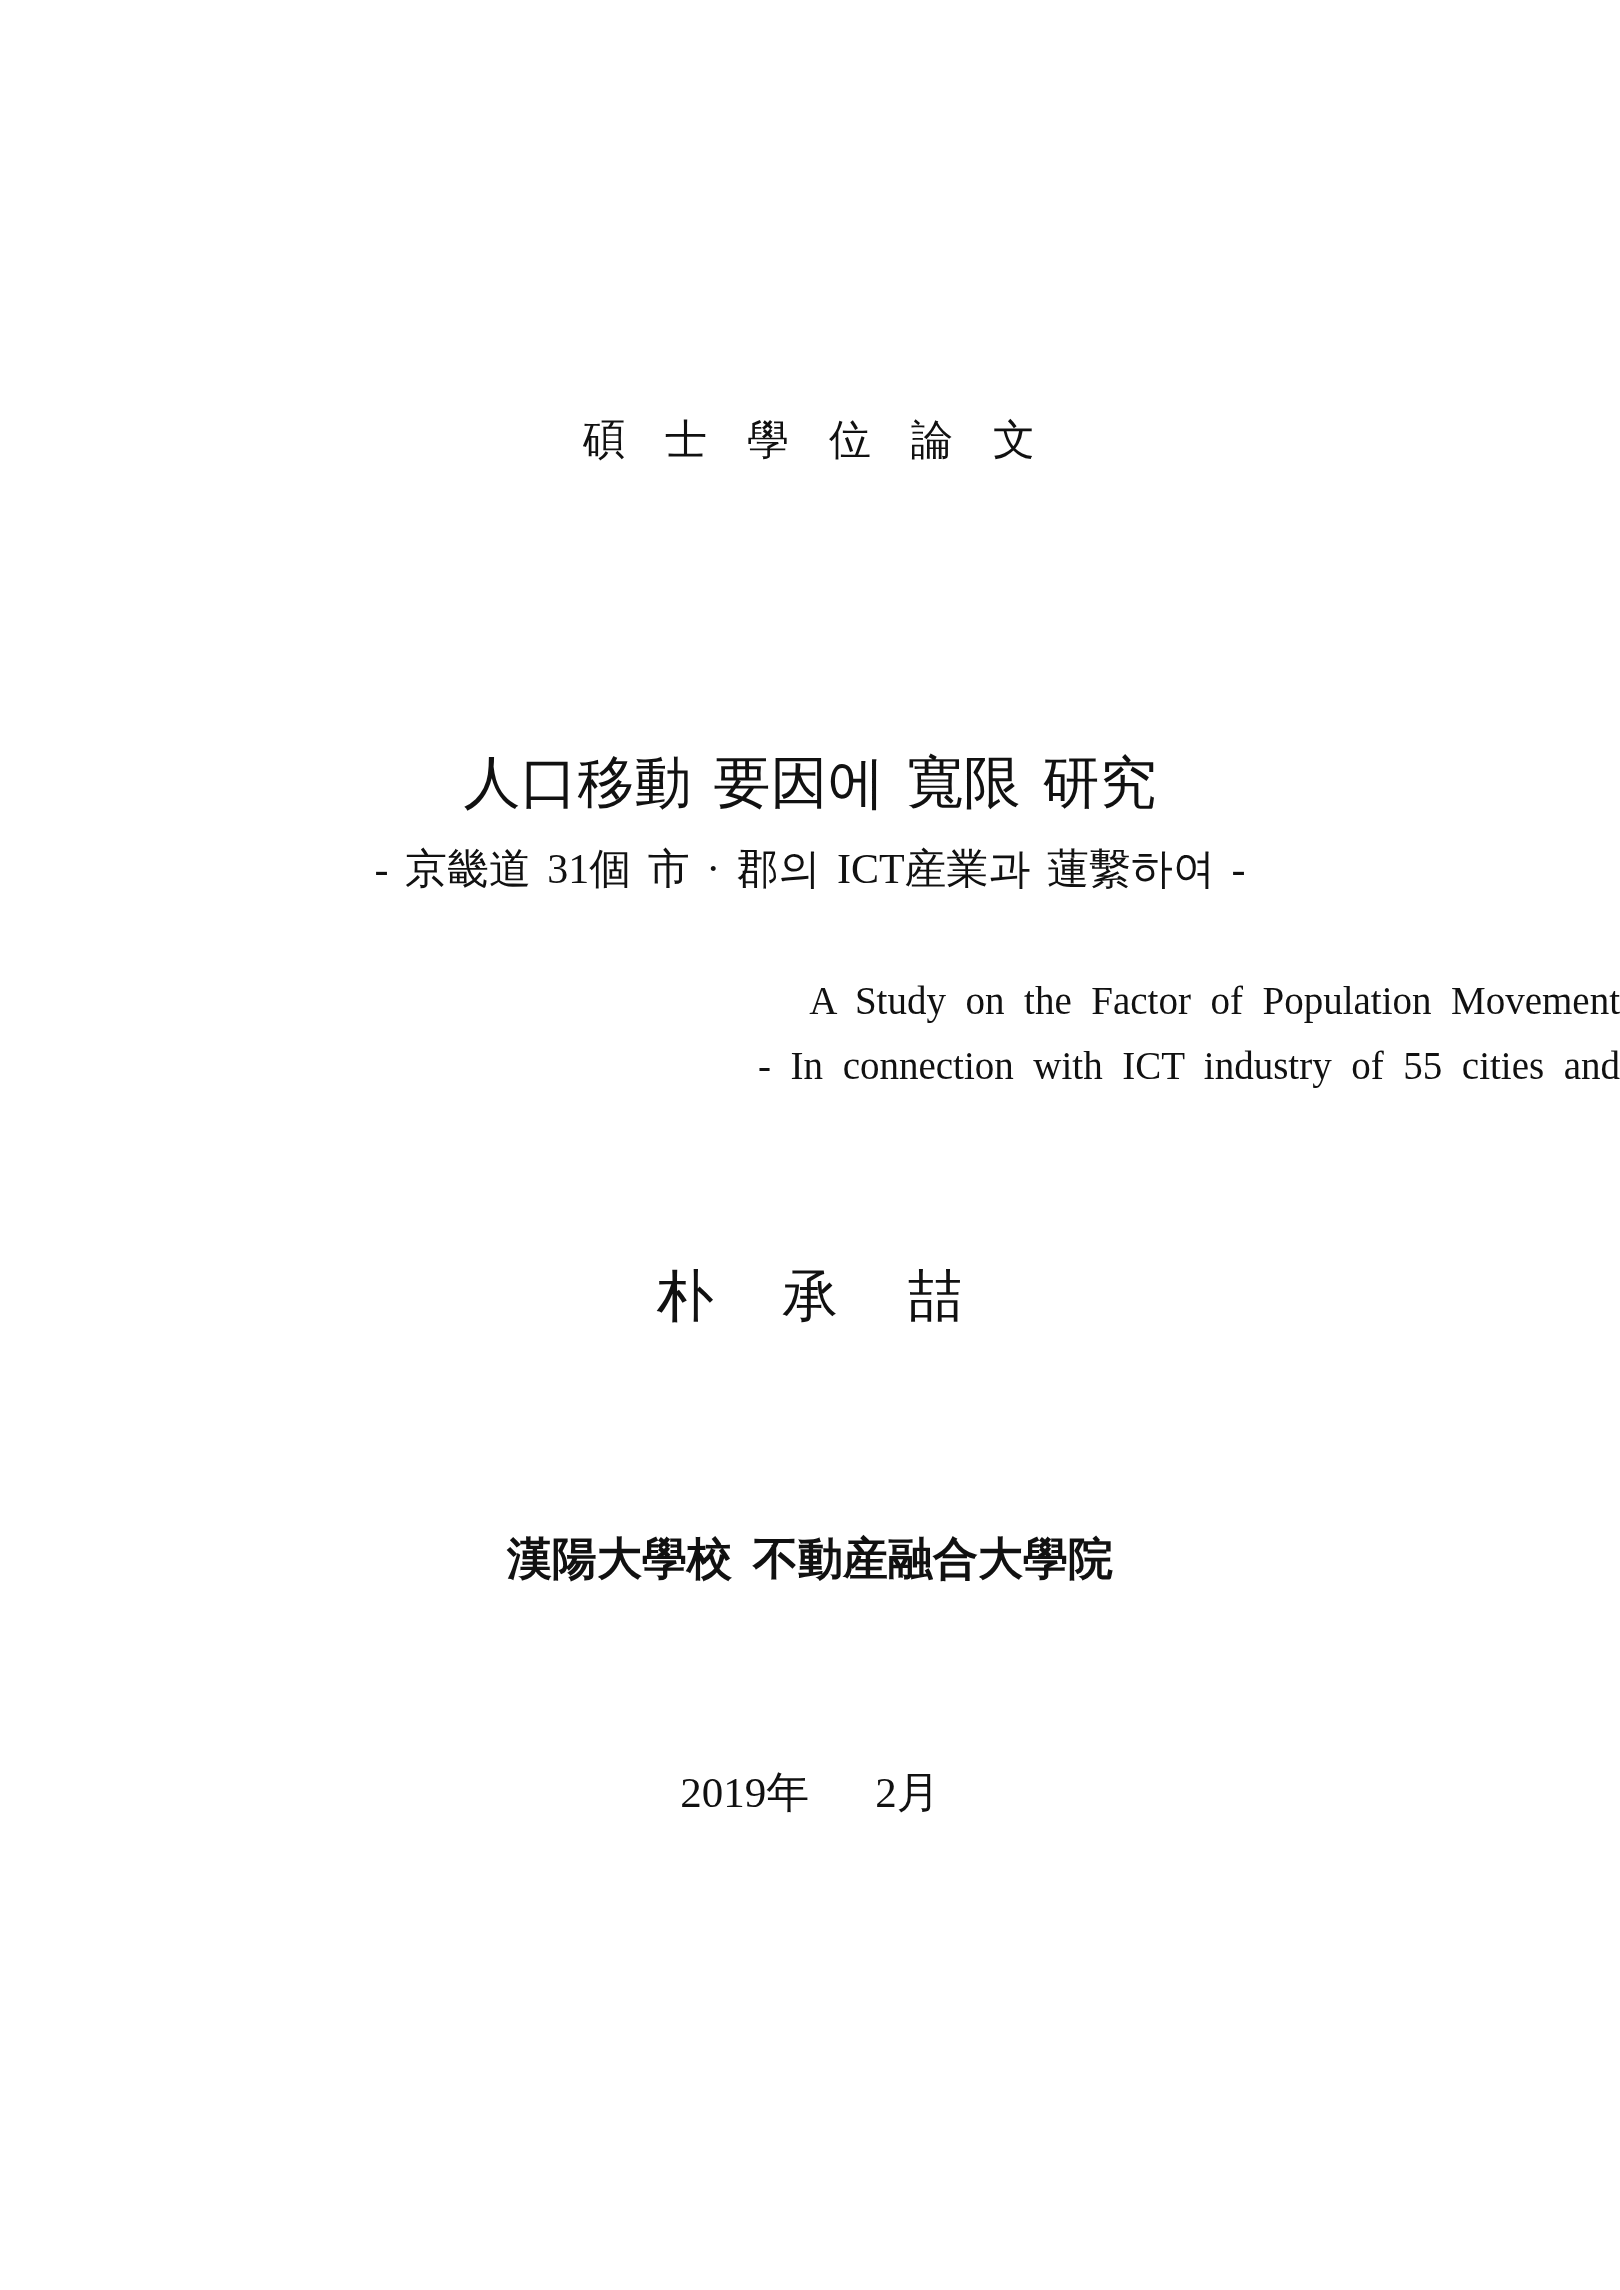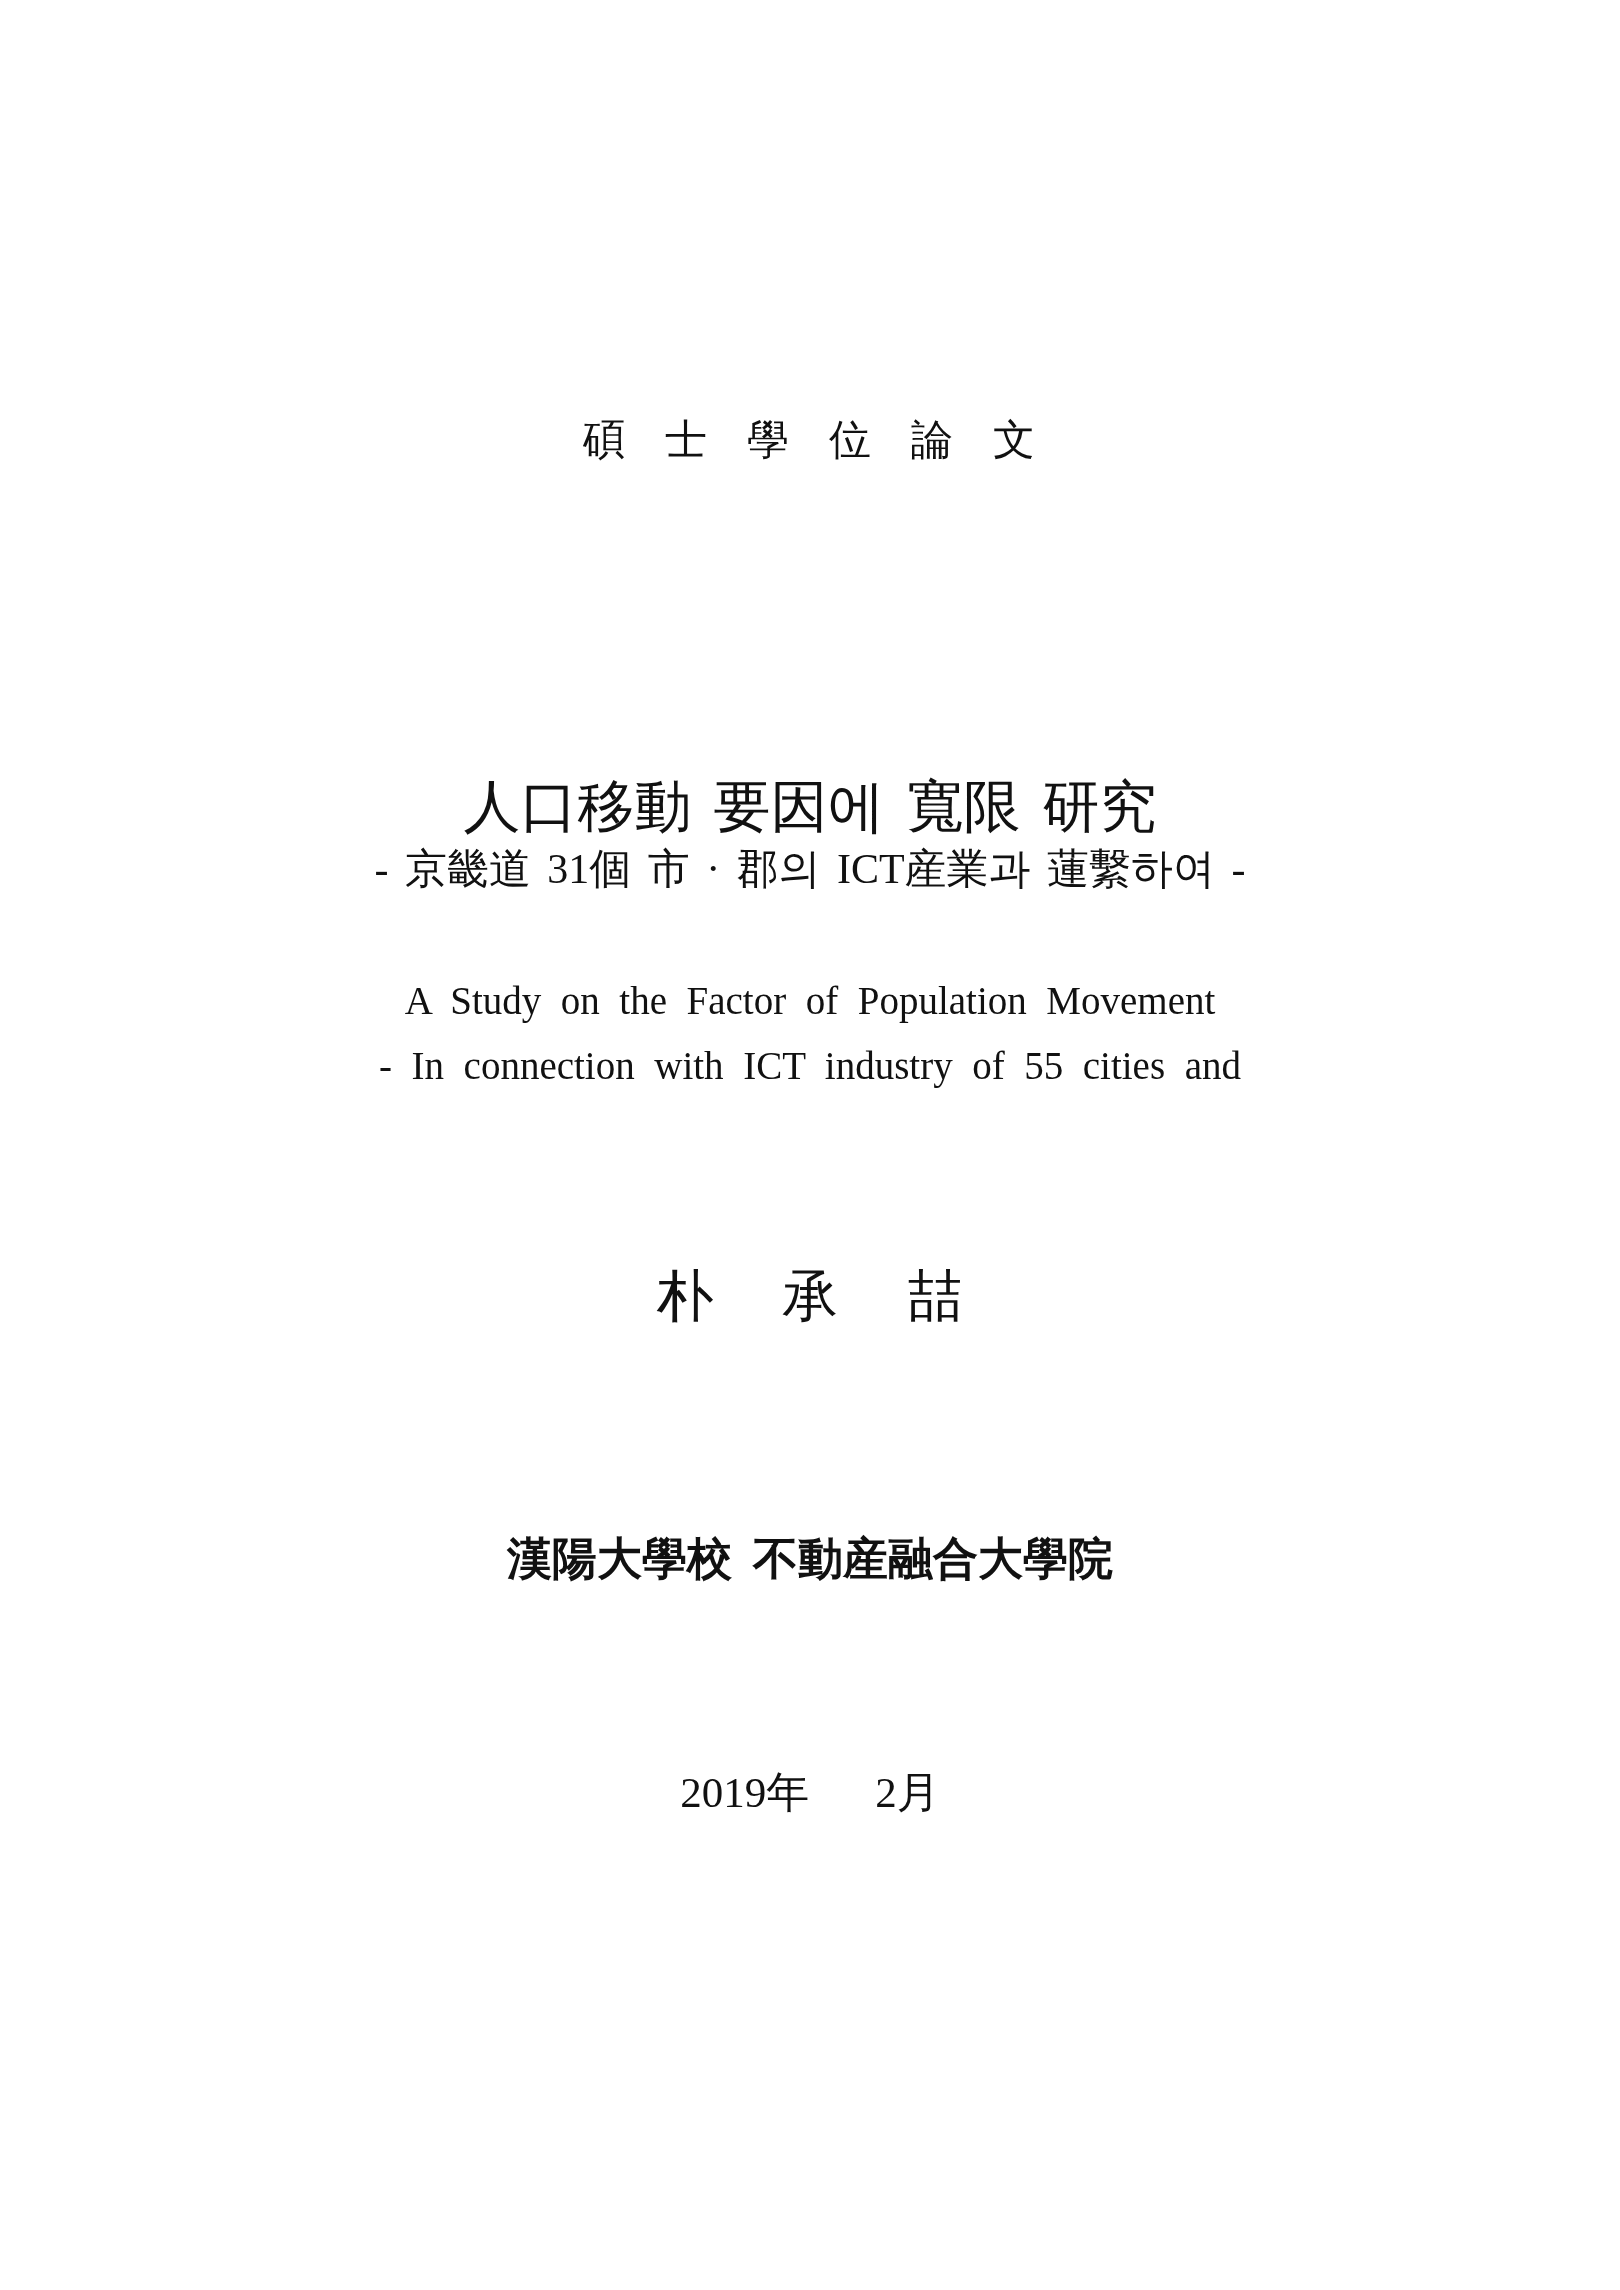--- a/index.html
+++ b/index.html
@@ -31,35 +31,35 @@
     top: 412px;
     font-size: 42px;
     word-spacing: 25.5px;
     letter-spacing: 2px;
   }
   .title-main {
     top: 745px;
     font-size: 57px;
     word-spacing: 7.8px;
     font-weight: 500;
-    margin-top: 24px;
   }
   .title-sub {
     top: 841px;
     font-size: 42px;
     word-spacing: 5.9px;
   }
   .title-en {
     top: 968px;
     font-size: 39px;
     line-height: 65px;
     word-spacing: 9.8px;
   }
   .title-en .en-line {
     white-space: nowrap;
+    text-align: right;
   }
   .author {
     top: 1259px;
     font-size: 56px;
     word-spacing: 55px;
   }
   .institution {
     top: 1529px;
     font-size: 45px;
     word-spacing: 9.8px;

